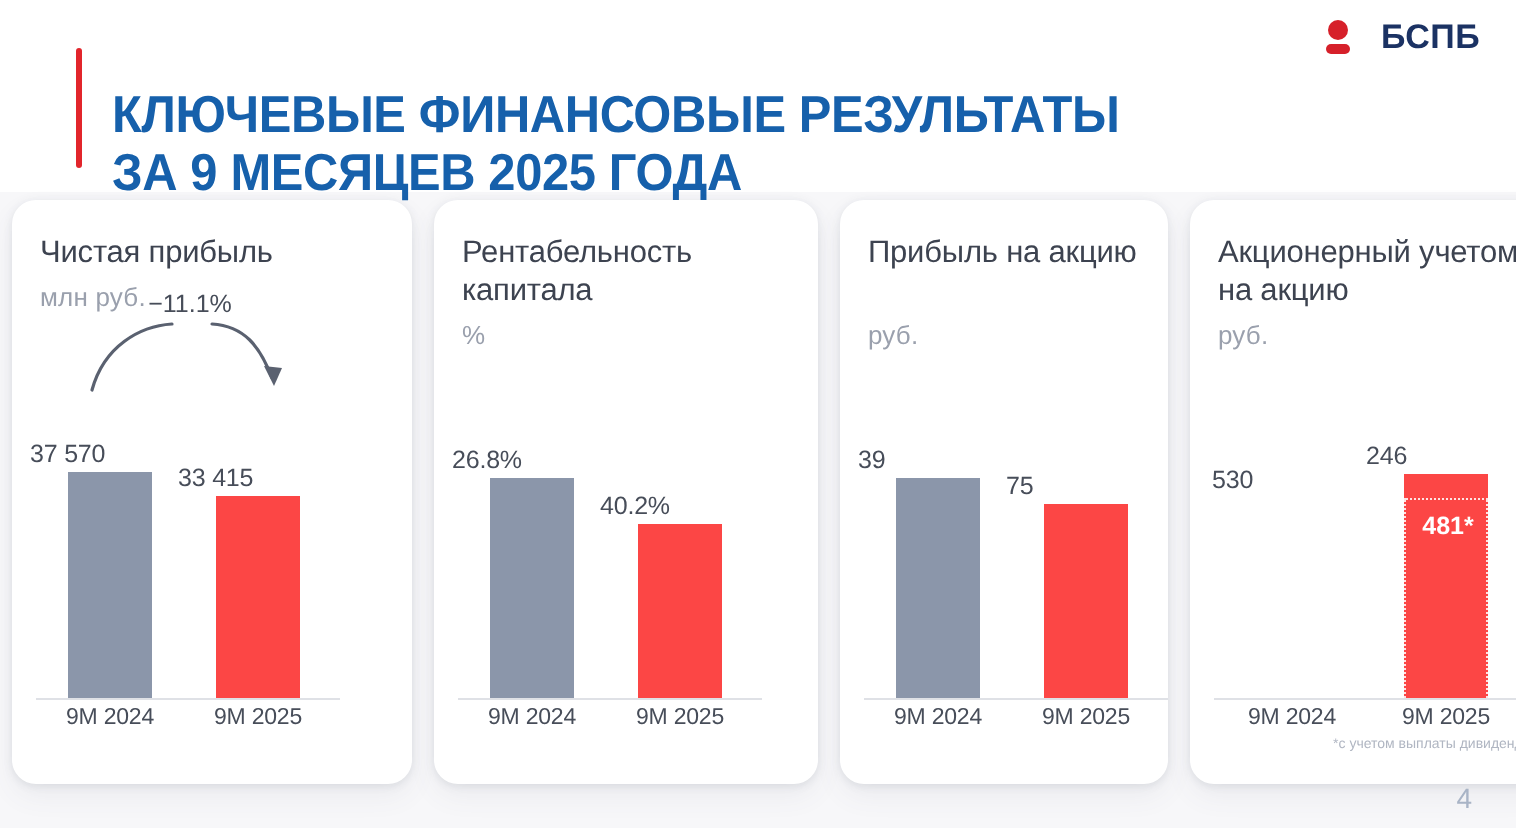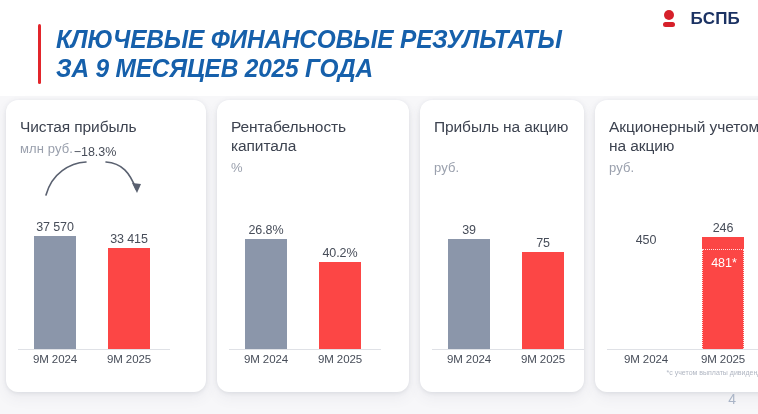--- a/index.html
+++ b/index.html
@@ -23,23 +23,22 @@
   }
   .title-accent {
     position: absolute;
     left: 38px; top: 24px;
     width: 3px; height: 60px;
     background: #e2252b;
     border-radius: 2px;
   }
   .title-block {
     position: absolute;
-    left: 56px; top: 25px;
+    left: 56px; top: 43px;
     width: 580px;
-    font-style: italic;
   }
   .title-line {
     color: #1660ab;
     font-weight: bold;
     font-size: 26px;
     line-height: 29px;
     letter-spacing: -0.2px;
     text-transform: uppercase;
     font-stretch: condensed;
     transform: scaleX(0.94);
@@ -145,26 +144,25 @@
   .card.c4 .baseline { width: 159px; }
 
   .bar {
     position: absolute;
     bottom: 1px;
     width: 42px;
   }
   .bar.grey { background: #8b96aa; left: 18px; }
   .bar.red  { background: #fc4645; left: 92px; }
   .card.c4 .bar.grey { left: 20px; }
-  .card.c4 .bar.red  { left: 97px; }
+  .card.c4 .bar.red  { left: 97px; font-weight: bold; }
 
   .bar-label {
     position: absolute;
     width: 80px;
-    text-align: center;
     color: #474d59;
     font-size: 12.5px;
     letter-spacing: -0.1px;
   }
   .bar-label.grey-lab { left: -1px; }
   .bar-label.red-lab  { left: 73px; }
   .card.c4 .bar-label.grey-lab { left: 1px; }
   .card.c4 .bar-label.red-lab  { left: 78px; }
 
   
@@ -259,21 +257,21 @@
   </div>
 </div>
 
 <div class="cards">
 
   <div class="card c1">
     <div class="card-title">Чистая прибыль</div>
     <div class="card-unit">млн руб.</div>
 
     <div class="delta-wrap">
-      <div class="delta-label">−18.3%</div>
+      <div class="delta-label">−11.1%</div>
       <svg class="delta-svg" width="160" height="42" viewBox="0 0 160 42">
         <path d="M30 38 C 36 16, 54 6, 70 5" fill="none" stroke="#5a6170" stroke-width="1.6" stroke-linecap="round"></path>
         <path d="M90 5 C 106 6, 114 16, 120 32" fill="none" stroke="#5a6170" stroke-width="1.6" stroke-linecap="round"></path>
         <path d="M116 26 L121 36 L125 27 Z" fill="#5a6170"></path>
       </svg>
     </div>
 
     <div class="plot">
       <div class="baseline"></div>
       <div class="bar-label grey-lab" style="bottom:116px">37 570</div>
@@ -324,21 +322,21 @@
     </div>
   </div>
 
   <div class="card c4">
     <div class="card-title">Акционерный учетом на акцию</div>
     <div class="card-unit">руб.</div>
 
     <div class="plot">
       <div class="baseline"></div>
 
-      <div class="bar-label grey-lab" style="bottom:103px">450</div>
+      <div class="bar-label grey-lab" style="bottom:103px">530</div>
 
       <div class="bar-label red-lab" style="bottom:115px">246</div>
       <div class="bar red" style="height:112px">
         <div class="inner-seg" style="height:100px">
           <div class="inner-val">481*</div>
         </div>
       </div>
     </div>
 
     <div class="xticks">

